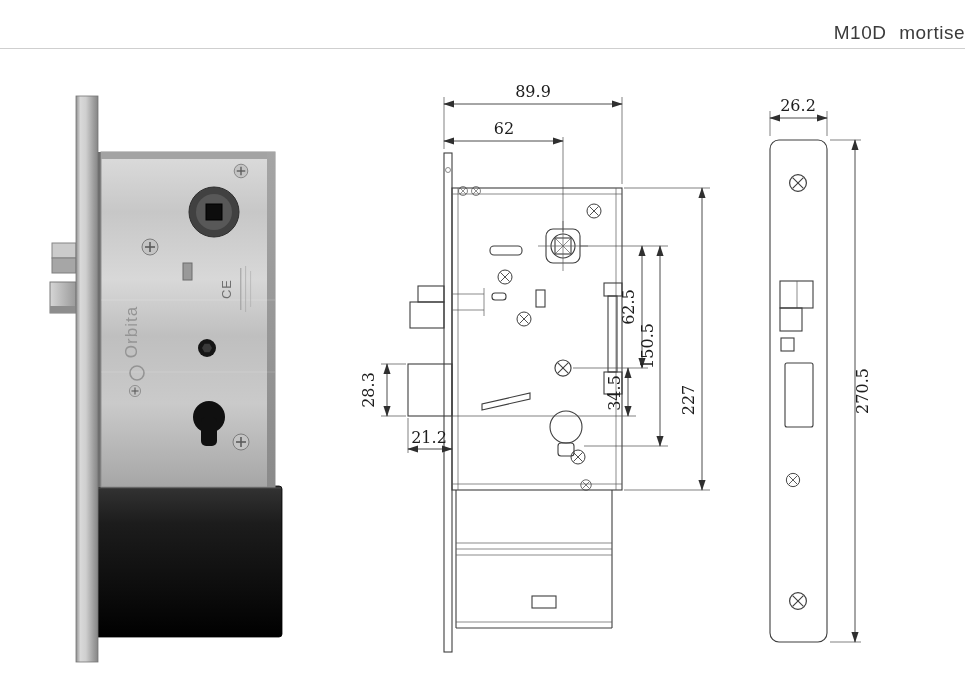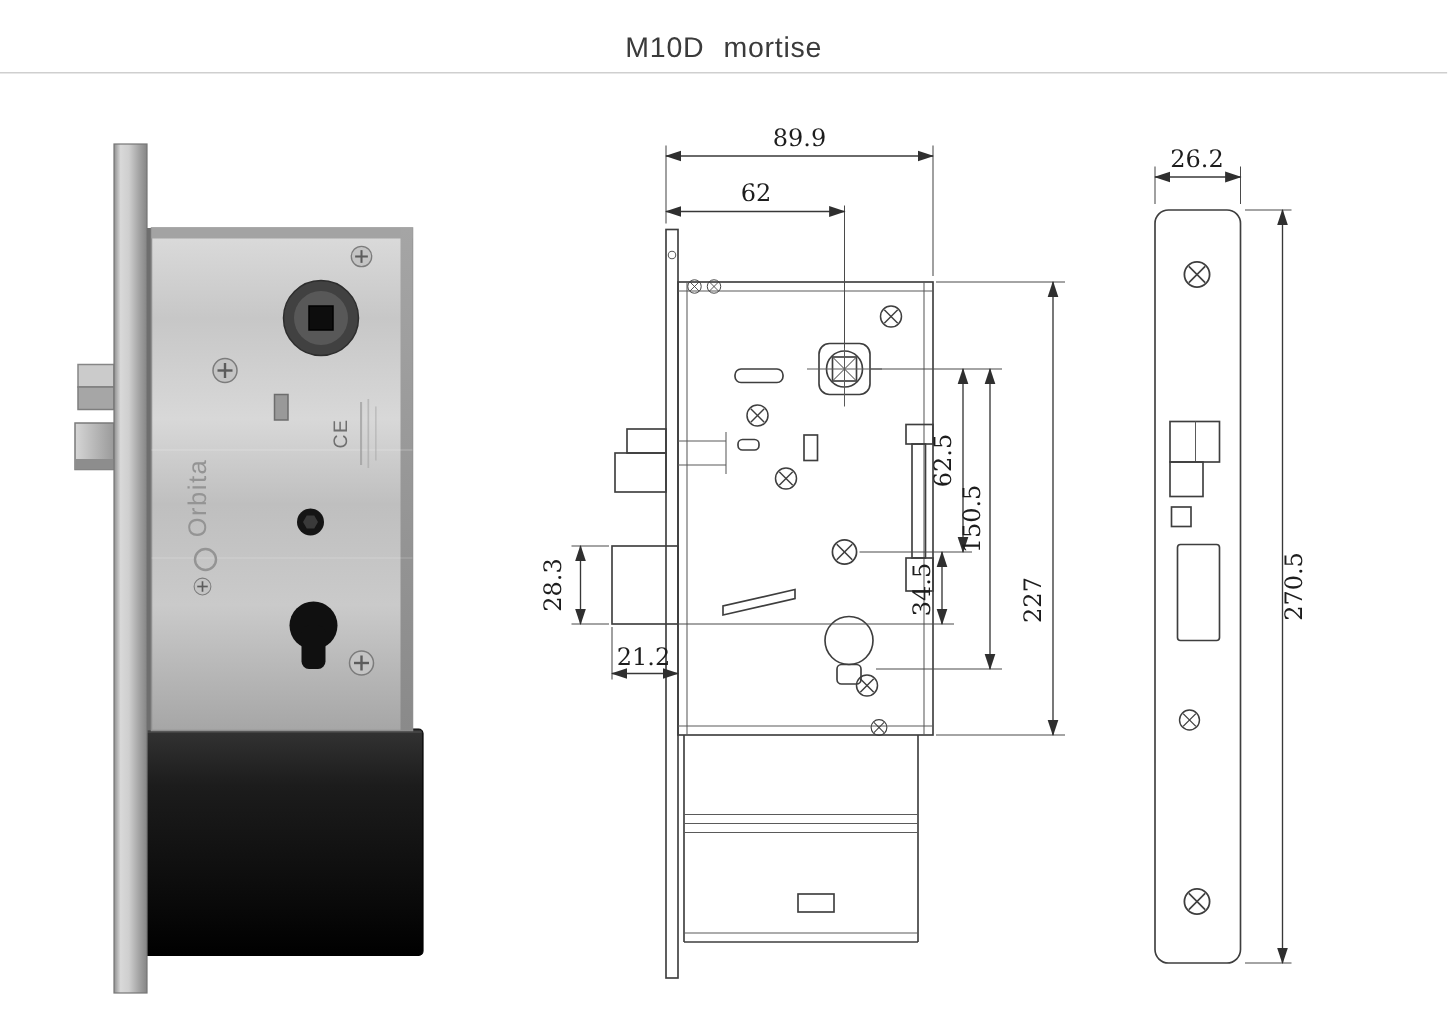--- a/index.html
+++ b/index.html
@@ -1,21 +1,21 @@
 <!DOCTYPE html>
 <html><head>
 <meta charset="utf-8">
 <style>
   * { margin:0; padding:0; box-sizing:border-box; }
   html,body { background:#ffffff; }
   body { font-family:"Liberation Sans", sans-serif; }
   .canvas { position:relative; width:965px; height:675px; background:#ffffff; overflow:hidden; }
   .page-title {
     position:absolute; top:22px; left:0; width:100%;
-    text-align:center; font-size:19px; color:#3b3b3b;
+    text-align:right; font-size:19px; color:#3b3b3b;
     letter-spacing:.5px; word-spacing:7px;
   }
   .title-rule { position:absolute; top:48px; left:0; width:100%; height:1px; background:#cfcfcf; }
   svg.scene { position:absolute; top:0; left:0; }
   .outline   { fill:none; stroke:#3e3e3e; stroke-width:1.1; }
   .thin      { fill:none; stroke:#5a5a5a; stroke-width:.7; }
   .dim       { fill:none; stroke:#383838; stroke-width:.9; }
   .ext       { fill:none; stroke:#4a4a4a; stroke-width:.7; }
   .dimtext   { font-family:"DejaVu Serif", serif; font-size:16px; fill:#1d1d1d; }
   .brandtext { font-family:"Liberation Sans", sans-serif; font-size:17px; fill:#949494; letter-spacing:1px; }

